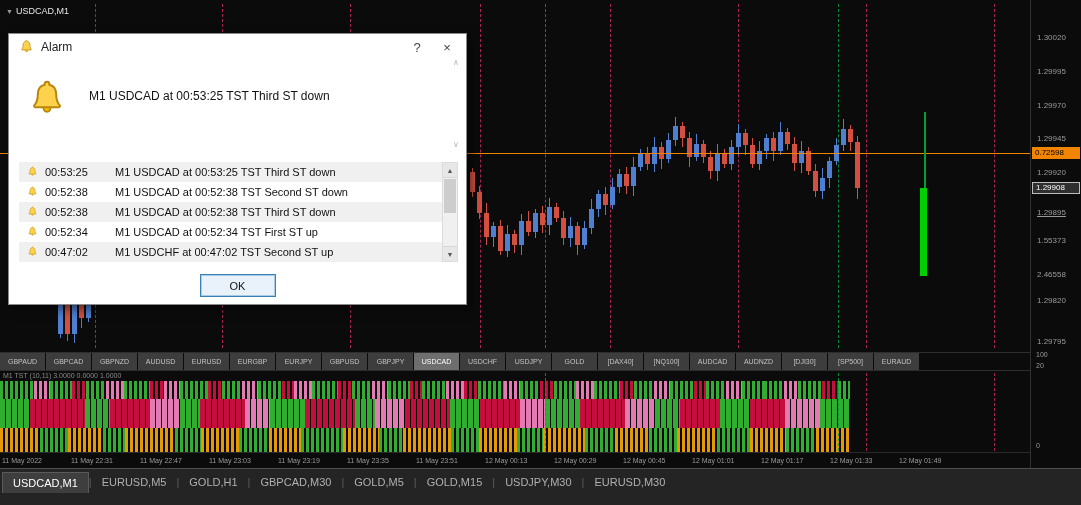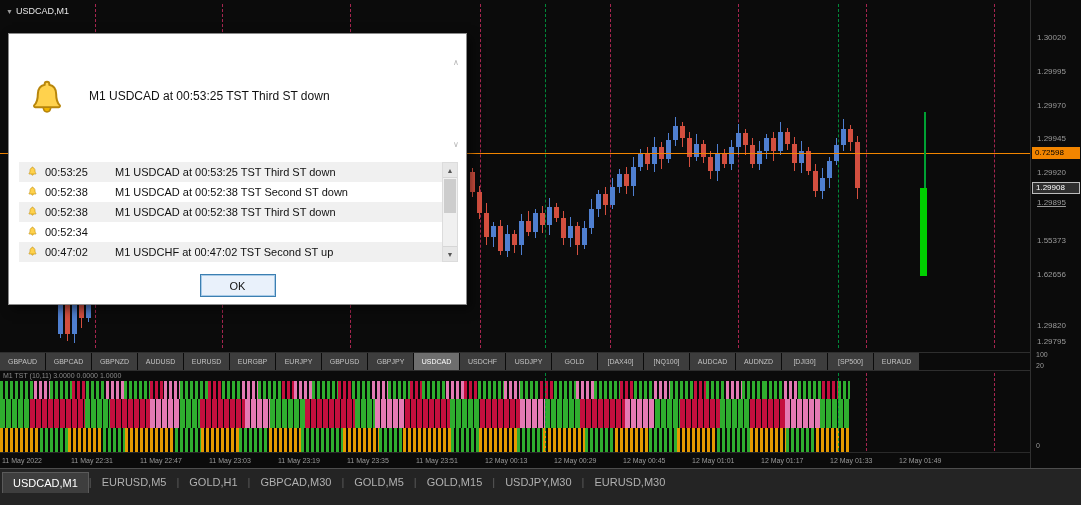--- a/index.html
+++ b/index.html
@@ -214,24 +214,24 @@
       <div class="hl-line" style="left: 924px; top: 112px; width: 2px; height: 78px; background: rgb(0, 160, 51);"></div>
       <div class="hl-bar" style="left: 920px; top: 188px; width: 7px; height: 88px; background: rgb(0, 208, 0);"></div>
     </div>
 
   <div id="paxis">
       <div class="axis-label" style="top: 33px;">1.30020</div>
       <div class="axis-label" style="top: 66.8px;">1.29995</div>
       <div class="axis-label" style="top: 100.6px;">1.29970</div>
       <div class="axis-label" style="top: 134.4px;">1.29945</div>
       <div class="axis-label" style="top: 168.2px;">1.29920</div>
-      <div class="axis-label" style="top: 198px; text-decoration: underline;">1.29895</div>
+      <div class="axis-label" style="top: 208px; text-decoration: underline;">1.29895</div>
       <div class="axis-label" style="top: 235.8px;">1.55373</div>
-      <div class="axis-label" style="top: 269.6px;">1.62656</div>
-      <div class="axis-label" style="top: 321px;">1.29820</div>
+      <div class="axis-label" style="top: 269.6px;">2.46558</div>
+      <div class="axis-label" style="top: 296px;">1.29820</div>
       <div class="axis-label" style="top: 337.2px;">1.29795</div>
       <div class="tag tag-ask" style="top: 147px;">0.72598</div>
       <div class="tag tag-bid" style="top: 182px;">1.29908</div>
     </div>
   <div id="axis-sep"></div>
 
   <div id="symtabs">
       <div class="symtab">GBPAUD</div>
       <div class="symtab">GBPCAD</div>
       <div class="symtab">GBPNZD</div>
@@ -395,20 +395,29 @@
       <div class="btab">GOLD,M5</div>
       <div class="bsep">|</div>
       <div class="btab">GOLD,M15</div>
       <div class="bsep">|</div>
       <div class="btab">USDJPY,M30</div>
       <div class="bsep">|</div>
       <div class="btab">EURUSD,M30</div>
     </div>
 
   <div id="dialog">
+    <div class="dlg-titlebar">
+      <span class="bell-s"><svg width="15" height="15" viewBox="0 0 24 24">
+            <path d="M12 2.2c.8 0 1.4.6 1.4 1.4v.4c2.6.6 4.1 2.8 4.1 5.6 0 3.8 1 5.6 2.1 6.7.4.4.1 1.2-.5 1.2H4.9c-.6 0-.9-.8-.5-1.2 1.1-1.1 2.1-2.9 2.1-6.7 0-2.8 1.5-5 4.1-5.6v-.4c0-.8.6-1.4 1.4-1.4z" fill="#ffd24d" stroke="#b8860b" stroke-width="1.2"></path>
+            <path d="M9.8 18c.2 1.4 1.1 2.3 2.2 2.3s2-.9 2.2-2.3" fill="#f0b400" stroke="#b8860b" stroke-width="1"></path>
+          </svg></span>
+      <span class="dlg-title">Alarm</span>
+      <span class="dlg-btn">?</span>
+      <span class="dlg-btn">×</span>
+    </div>
     <div class="dlg-bigbell"><svg width="40" height="40" viewBox="0 0 24 24">
           <path d="M12 2.2c.8 0 1.4.6 1.4 1.4v.4c2.6.6 4.1 2.8 4.1 5.6 0 3.8 1 5.6 2.1 6.7.4.4.1 1.2-.5 1.2H4.9c-.6 0-.9-.8-.5-1.2 1.1-1.1 2.1-2.9 2.1-6.7 0-2.8 1.5-5 4.1-5.6v-.4c0-.8.6-1.4 1.4-1.4z" fill="#ffd24d" stroke="#b8860b" stroke-width="1.2"></path>
           <path d="M9.8 18c.2 1.4 1.1 2.3 2.2 2.3s2-.9 2.2-2.3" fill="#f0b400" stroke="#b8860b" stroke-width="1"></path>
         </svg></div>
     <div class="dlg-message">M1 USDCAD at 00:53:25 TST Third ST down</div>
     <div class="hint" style="top:25px">∧</div>
     <div class="hint" style="top:107px">∨</div>
     <div class="dlg-list">
       <div class="dlg-rows" id="dlgRows">
           <div class="dlg-row">
@@ -434,20 +443,21 @@
               </svg></div>
             <div class="row-time">00:52:38</div>
             <div class="row-text">M1 USDCAD at 00:52:38 TST Third ST down</div>
           </div>
           <div class="dlg-row">
             <div class="row-bell"><svg width="11" height="11" viewBox="0 0 24 24">
                 <path d="M12 2.2c.8 0 1.4.6 1.4 1.4v.4c2.6.6 4.1 2.8 4.1 5.6 0 3.8 1 5.6 2.1 6.7.4.4.1 1.2-.5 1.2H4.9c-.6 0-.9-.8-.5-1.2 1.1-1.1 2.1-2.9 2.1-6.7 0-2.8 1.5-5 4.1-5.6v-.4c0-.8.6-1.4 1.4-1.4z" fill="#ffd24d" stroke="#b8860b" stroke-width="1.2"></path>
                 <path d="M9.8 18c.2 1.4 1.1 2.3 2.2 2.3s2-.9 2.2-2.3" fill="#f0b400" stroke="#b8860b" stroke-width="1"></path>
               </svg></div>
             <div class="row-time">00:52:34</div>
+            <div class="row-text">M1 USDCAD at 00:52:34 TST First ST up</div>
           </div>
           <div class="dlg-row">
             <div class="row-bell"><svg width="11" height="11" viewBox="0 0 24 24">
                 <path d="M12 2.2c.8 0 1.4.6 1.4 1.4v.4c2.6.6 4.1 2.8 4.1 5.6 0 3.8 1 5.6 2.1 6.7.4.4.1 1.2-.5 1.2H4.9c-.6 0-.9-.8-.5-1.2 1.1-1.1 2.1-2.9 2.1-6.7 0-2.8 1.5-5 4.1-5.6v-.4c0-.8.6-1.4 1.4-1.4z" fill="#ffd24d" stroke="#b8860b" stroke-width="1.2"></path>
                 <path d="M9.8 18c.2 1.4 1.1 2.3 2.2 2.3s2-.9 2.2-2.3" fill="#f0b400" stroke="#b8860b" stroke-width="1"></path>
               </svg></div>
             <div class="row-time">00:47:02</div>
             <div class="row-text">M1 USDCHF at 00:47:02 TST Second ST up</div>
           </div>
         </div>

